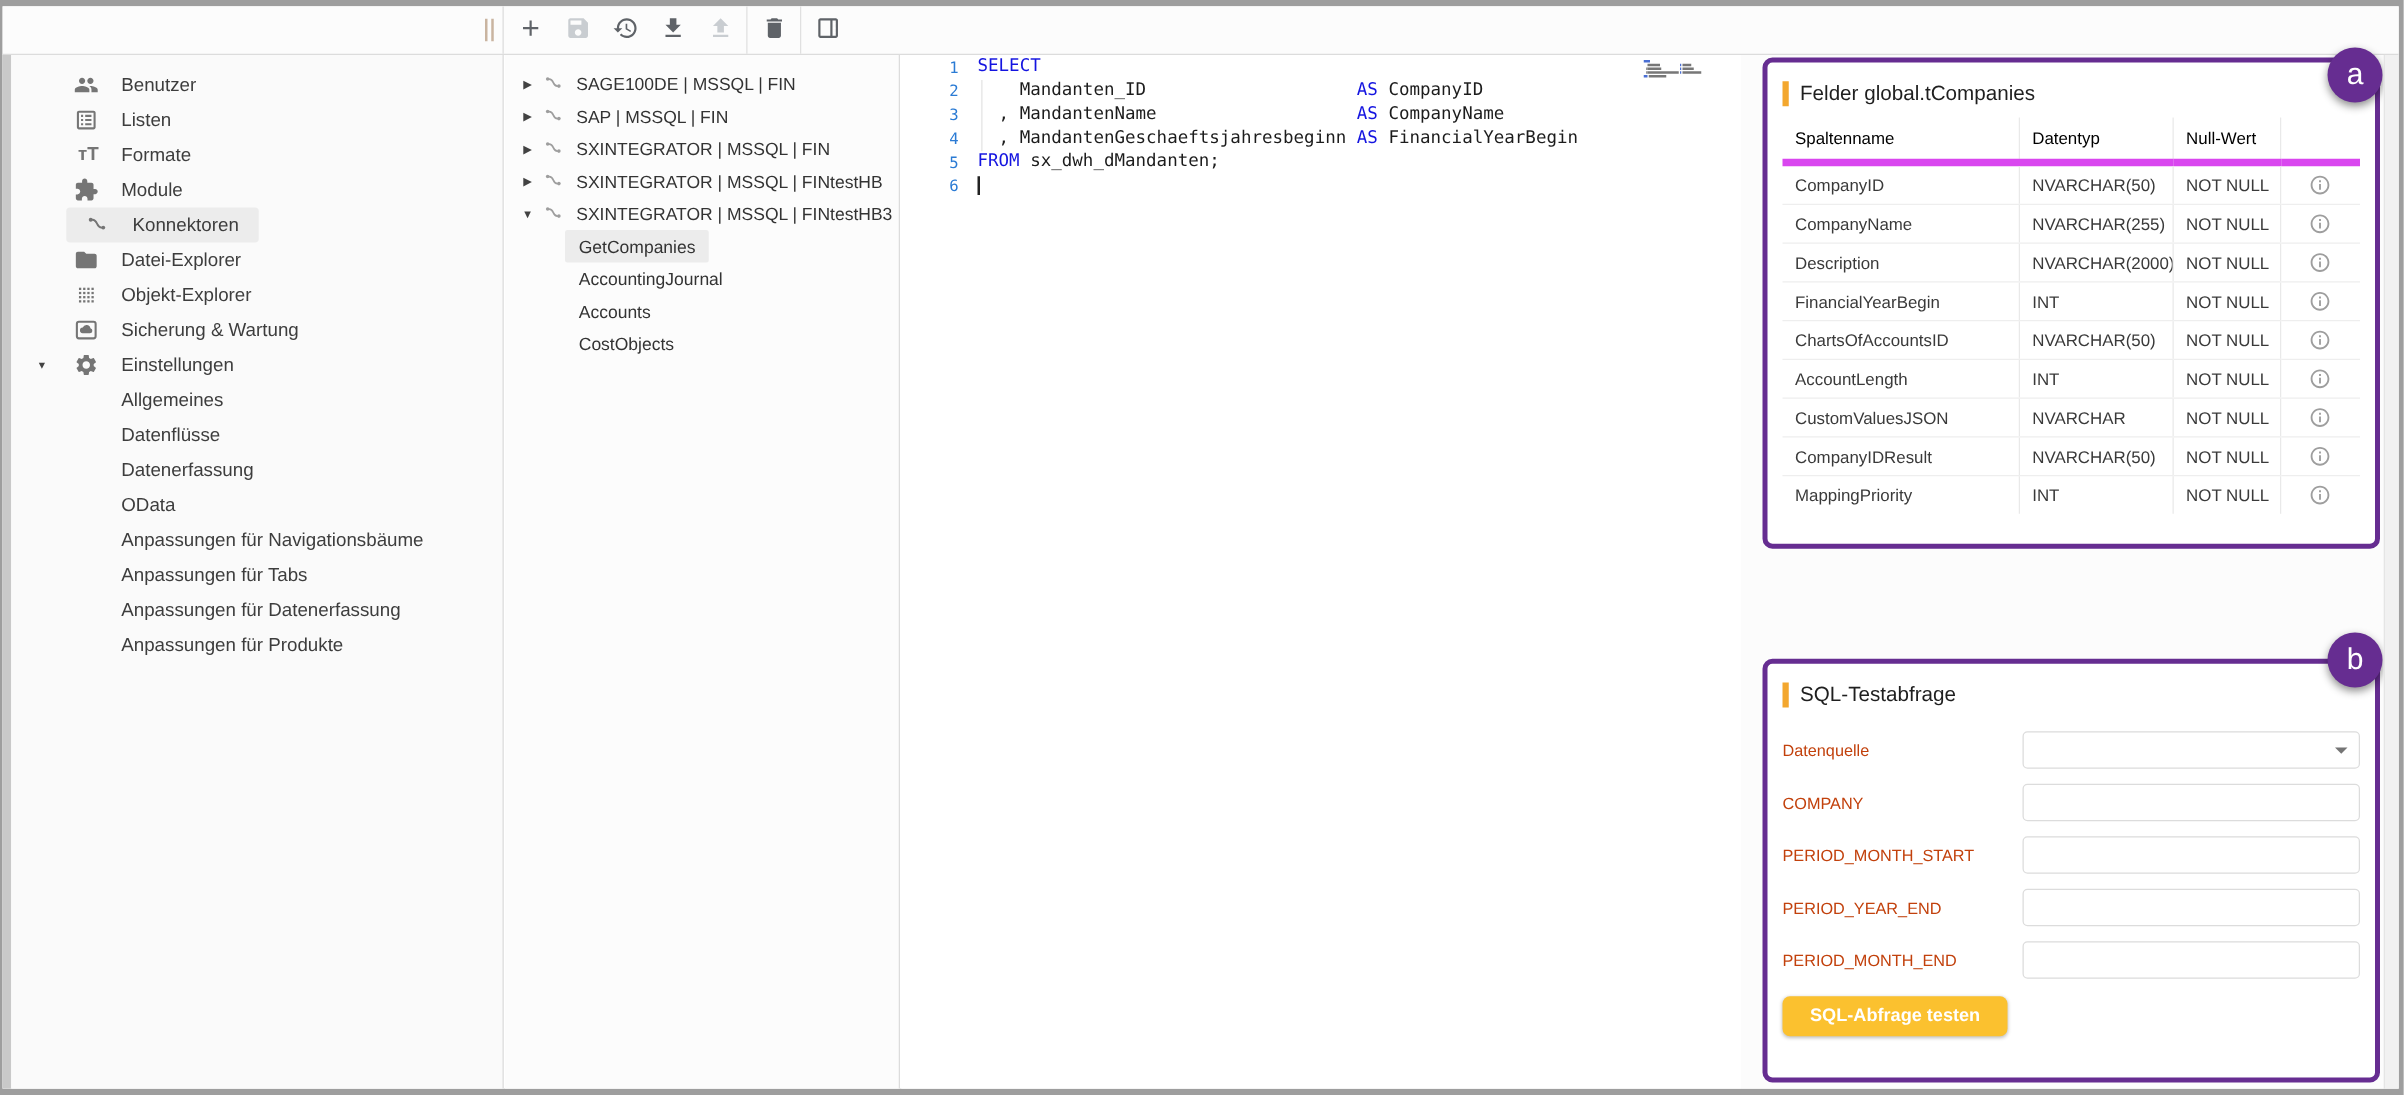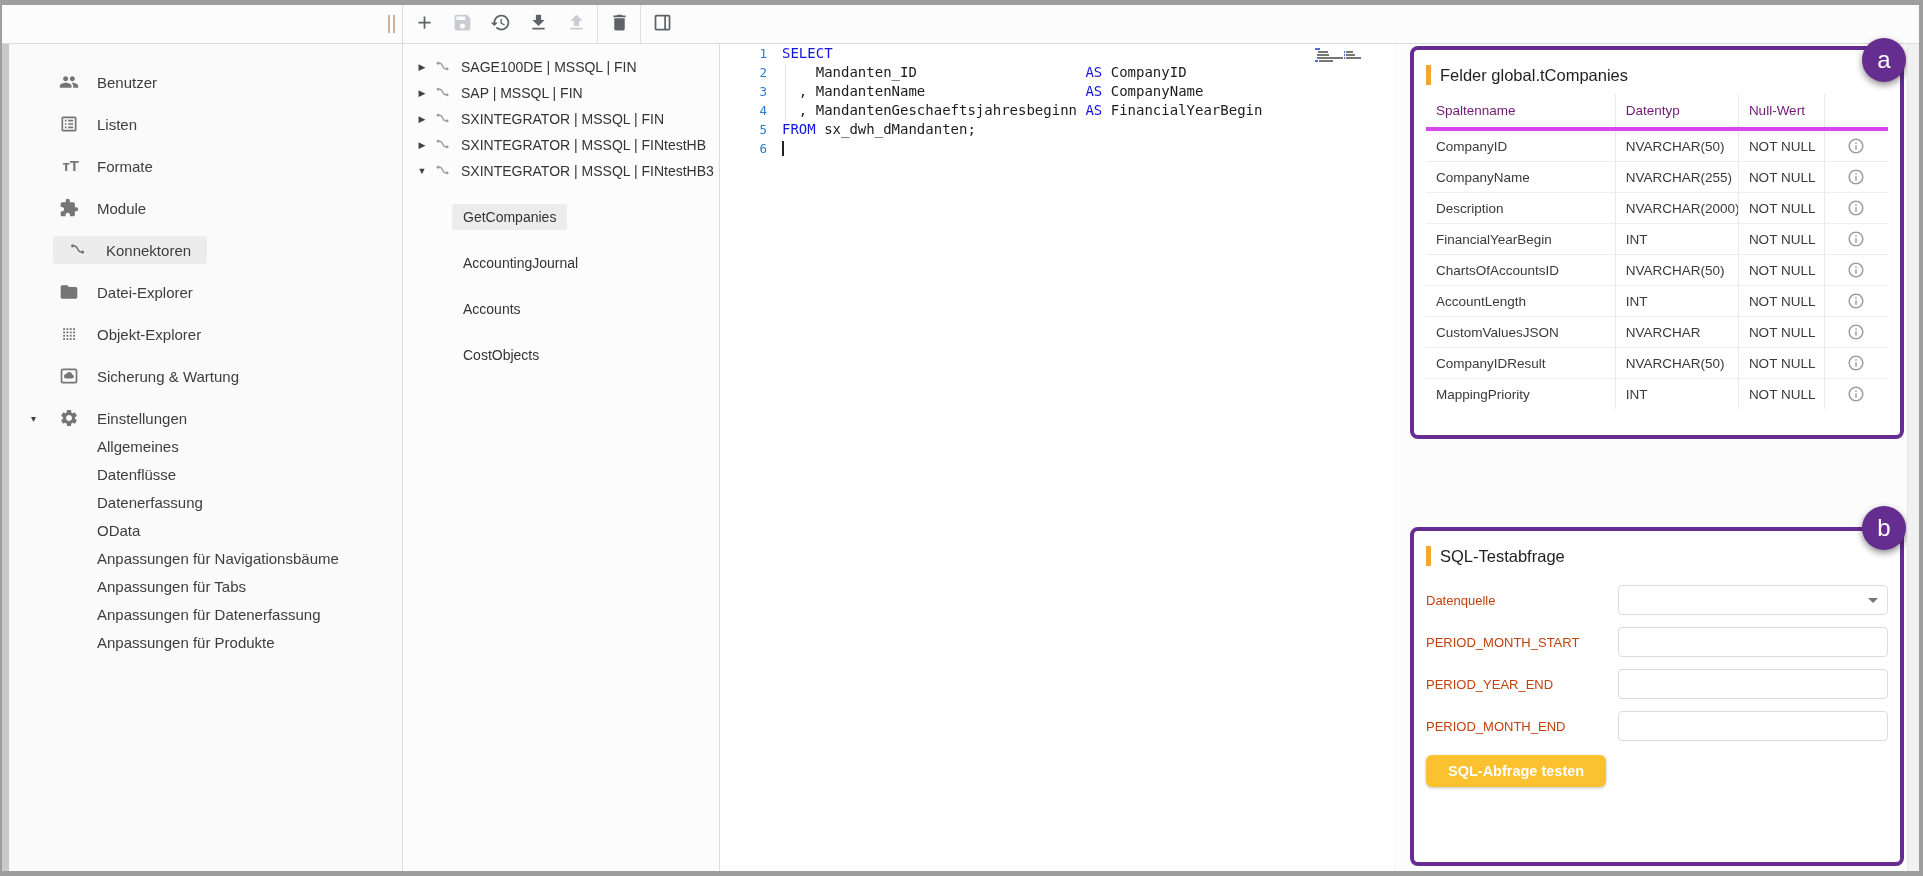--- a/index.html
+++ b/index.html
@@ -20,34 +20,34 @@
   
   .body{position:absolute;left:0;top:39px;right:0;bottom:0;}
   .left-scroll{position:absolute;left:0;top:0;bottom:0;width:7px;background:#c9c9c9;}
   .sidebar{position:absolute;left:7px;top:0;bottom:0;width:394px;background:#fafafa;border-right:1px solid #dcdcdc;box-sizing:border-box;padding-top:10px;overflow:hidden;}
   .tree-panel{position:absolute;left:402px;top:0;bottom:0;width:316px;background:#fcfcfc;border-right:1px solid #dcdcdc;box-sizing:border-box;padding-top:10px;overflow:hidden;}
   .editor{position:absolute;left:719px;top:0;bottom:0;width:672px;background:#fff;font-family:"DejaVu Sans Mono",monospace;overflow:hidden;}
   .right-col{position:absolute;left:1391px;right:12px;top:0;bottom:0;background:#fcfcfc;}
   .right-scroll{position:absolute;right:0;top:0;bottom:0;width:12px;background:#f1f1f1;border-left:1px solid #e5e5e5;box-sizing:border-box;}
 
   
-  .side-item{position:relative;margin-left:44px;height:28px;border-radius:3px;display:flex;align-items:center;width:fit-content;padding:0 16px 0 6px;cursor:pointer;color:#3d3d3d;font-size:15px;margin-top:14px;}
+  .side-item{position:relative;margin-left:44px;height:28px;border-radius:3px;display:flex;align-items:center;width:fit-content;padding:0 16px 0 6px;cursor:pointer;color:#3d3d3d;font-size:15px;}
   .side-item.selected{background:#ececec;padding-left:15px;}
   .side-item .caret{position:absolute;left:-22px;font-size:10px;color:#424242;}
   .side-item .icn{width:20px;height:20px;margin-right:18px;color:#757575;display:flex;align-items:center;justify-content:flex-end;}
   .side-item .icn svg{width:20px;height:20px;fill:currentColor;}
   .side-item .icn .glyph{font-size:15px;font-weight:bold;color:#757575;line-height:20px;}
   .side-sub{margin-left:82px;height:28px;display:flex;align-items:center;padding-left:6px;cursor:pointer;color:#3d3d3d;font-size:15px;width:fit-content;padding-right:14px;}
 
   
   .tree-item{height:26px;display:flex;align-items:center;font-size:14px;color:#333;cursor:pointer;}
   .tree-item .arrow{width:16px;margin-left:10px;font-size:9px;color:#424242;text-align:center;flex:none;}
   .tree-item .cicn{width:18px;height:18px;margin:0 9px 0 4px;color:#9e9e9e;flex:none;}
   .tree-item .cicn svg{width:18px;height:18px;}
-  .tree-child{height:26px;display:flex;align-items:center;margin-left:48px;font-size:14px;color:#333;cursor:pointer;width:fit-content;padding:0 11px;border-radius:2px;margin-top:20px;}
+  .tree-child{height:26px;display:flex;align-items:center;margin-left:48px;font-size:14px;color:#333;cursor:pointer;width:fit-content;padding:0 11px;border-radius:2px;}
   .tree-child.selected{background:#ececec;}
 
   
   .code-line{height:19px;line-height:19px;display:flex;white-space:pre;}
   .gutter{width:46px;flex:none;text-align:right;padding-right:15px;color:#2b7bd4;font-size:12.5px;user-select:none;}
   .code{white-space:pre;color:#1c1c1c;font-size:14px;}
   .code .kw{color:#1414e0;}
   .cursor-bar{width:2px;height:15px;background:#222;margin-top:2px;}
   .indent-guide{position:absolute;left:64px;top:20px;height:57px;border-left:1px solid #e3e3e3;}
   .minimap{position:absolute;right:6px;top:4px;width:72px;}
@@ -59,21 +59,21 @@
   .panel-a{top:2px;height:393px;}
   .panel-b{top:483px;height:339px;}
   .badge{position:absolute;width:44px;height:44px;border-radius:50%;background:var(--purple,#662D91);color:#fff;font-size:24px;display:flex;align-items:center;justify-content:center;box-shadow:0 3px 7px rgba(0,0,0,.45);}
   .badge-a{right:-6px;top:-12px;}
   .badge-b{right:-6px;top:-25px;}
   .panel-title-row{display:flex;align-items:center;margin:12px 12px 0 12px;height:26px;}
   .accent-bar{width:5px;height:20px;background:var(--amber,#F3A72E);margin-right:9px;flex:none;}
   .panel-title{font-size:16.5px;font-weight:normal;color:#1f1f1f;}
 
   table.tbl{width:calc(100% - 24px);margin:6px 12px 0 12px;border-collapse:collapse;table-layout:fixed;font-size:13.5px;}
-  .tbl th{font-weight:normal;color:#701a75;text-align:left;height:33px;padding:0 18px 0 10px;border-bottom:4px solid #d946ef;}
+  .tbl th{font-weight:normal;color:#000000;text-align:left;height:33px;padding:0 18px 0 10px;border-bottom:6px solid #d946ef;}
   .tbl td{height:30px;color:#3a3a3a;padding:0 0 0 10px;border-bottom:1px solid #eee;overflow:hidden;white-space:nowrap;}
   .tbl th+th,.tbl td+td{border-left:1px solid #e9e9e9;}
   .tbl tr:last-child td{border-bottom:none;}
   .info-cell{text-align:center;padding:0!important;}
   .info-cell svg{width:18px;height:18px;fill:#9e9e9e;vertical-align:middle;cursor:pointer;}
   .c1{width:45%;} .c2{width:27%;} .c3{width:17%;} .c4{width:11%;}
 
   .form{margin:10px 12px 0 12px;}
   .form-row{height:42px;display:flex;align-items:center;}
   .form-row label{width:192px;flex:none;font-size:13px;color:#c2410c;}
@@ -449,20 +449,24 @@
             <span class="panel-title">SQL-Testabfrage</span>
           </div>
           <div class="form" id="test-form">
               <div class="form-row">
                 <label>Datenquelle</label>
                 <div class="field select">
                   <span class="dd"></span>
                 </div>
               </div>
               <div class="form-row">
+                <label>COMPANY</label>
+                <div class="field"></div>
+              </div>
+              <div class="form-row">
                 <label>PERIOD_MONTH_START</label>
                 <div class="field"></div>
               </div>
               <div class="form-row">
                 <label>PERIOD_YEAR_END</label>
                 <div class="field"></div>
               </div>
               <div class="form-row">
                 <label>PERIOD_MONTH_END</label>
                 <div class="field"></div>

